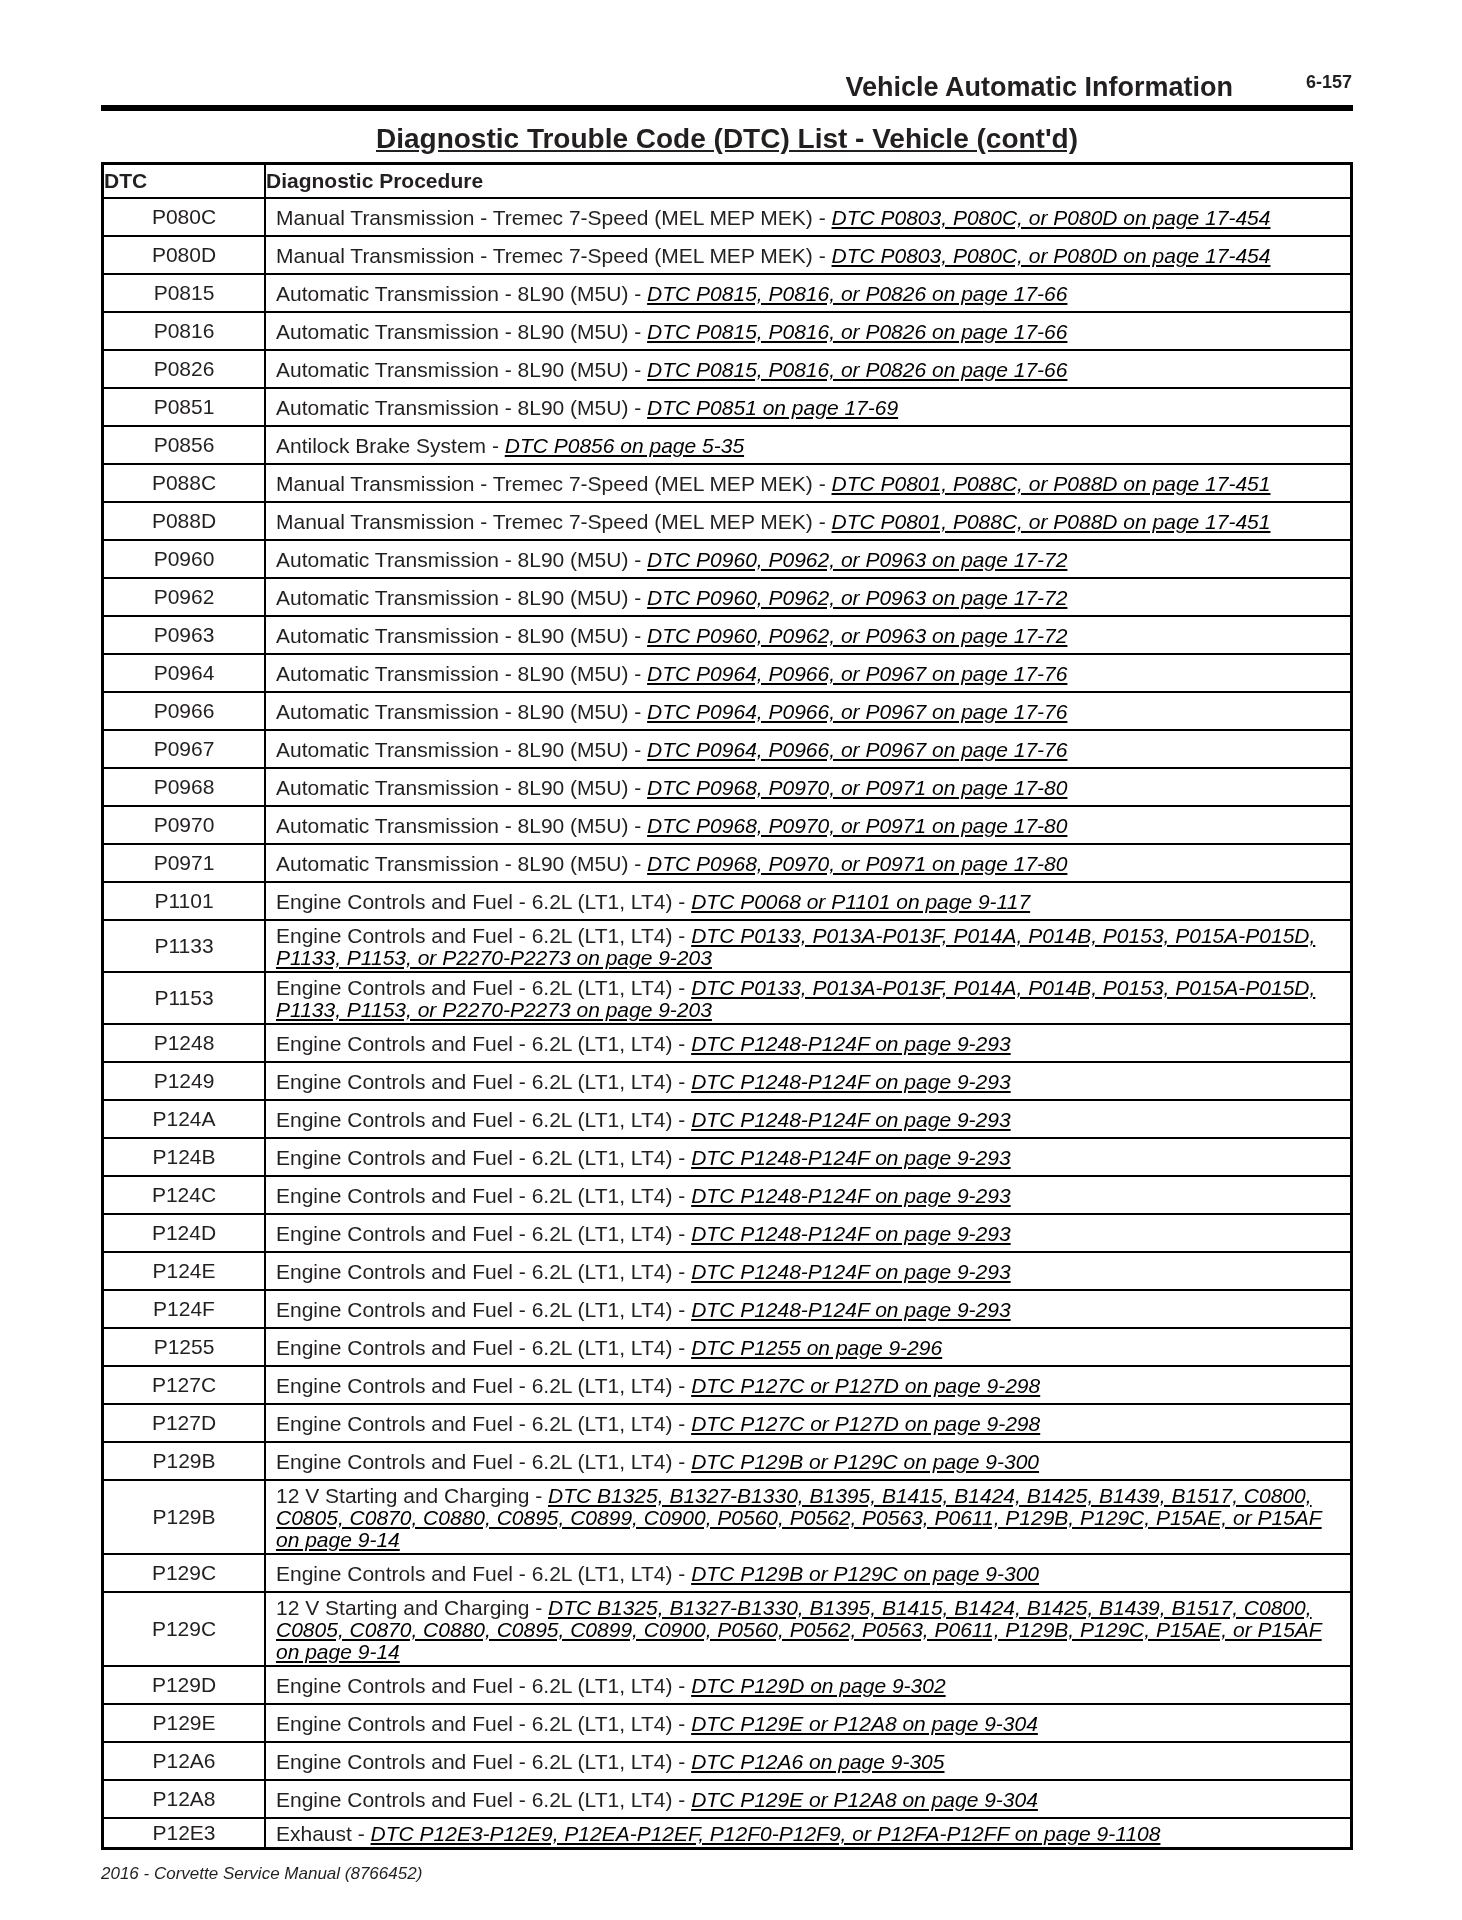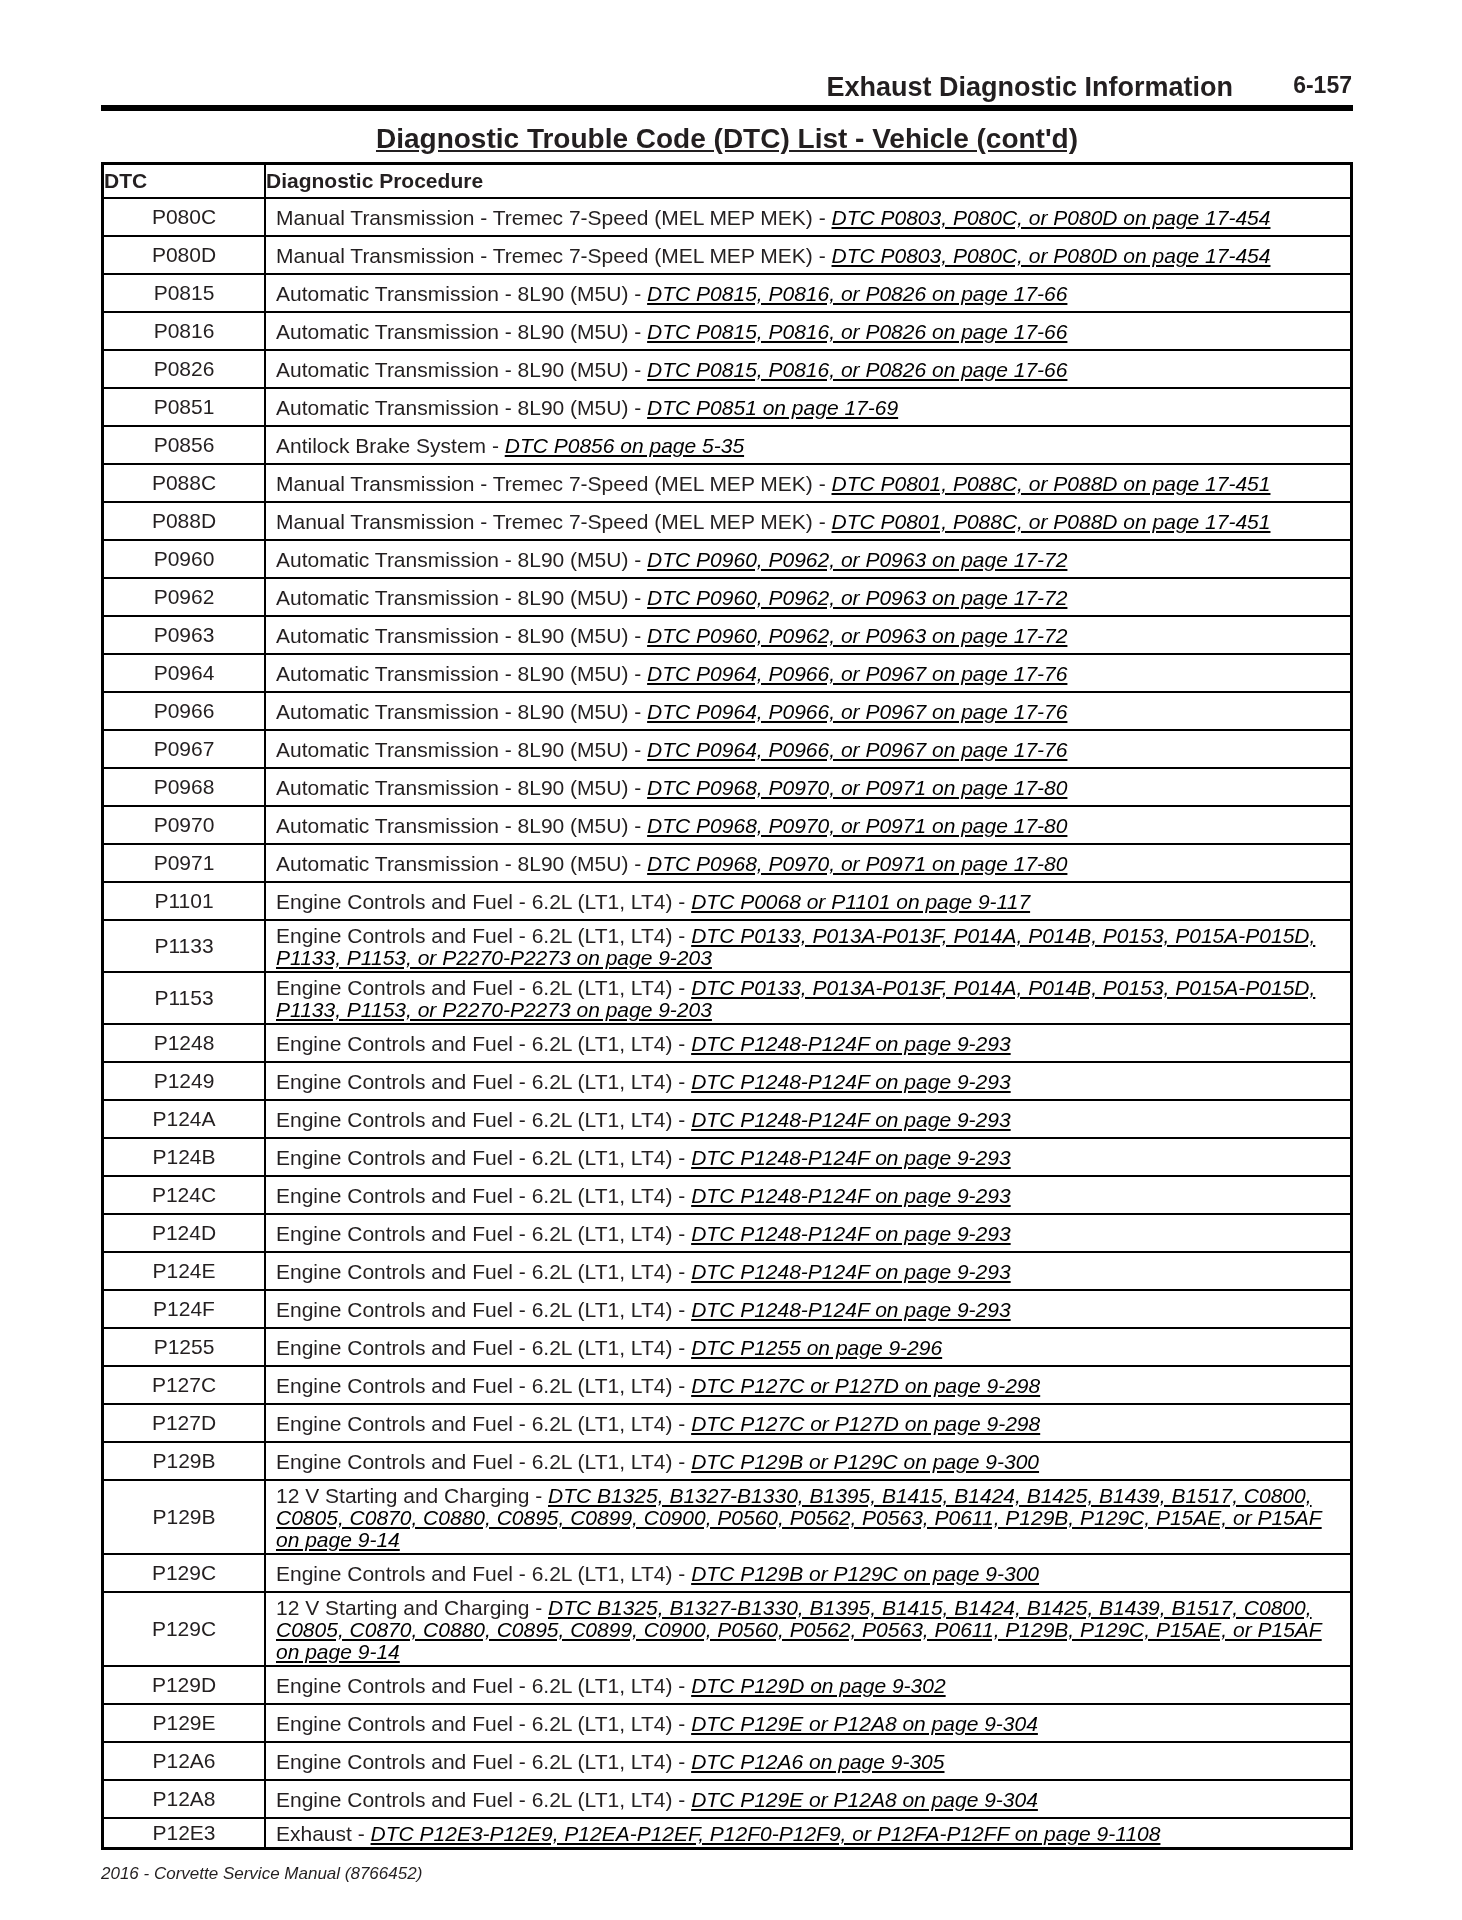--- a/index.html
+++ b/index.html
@@ -1,35 +1,35 @@
 <!DOCTYPE html>
 <html><head>
 <meta charset="utf-8">
 <style>
   html, body { margin: 0; padding: 0; background: #ffffff; }
   body { width: 1462px; height: 1920px; position: relative; overflow: hidden; font-family: "Liberation Sans", sans-serif; color: #231f20; }
   .page-header { position: absolute; left: 101px; top: 68px; width: 1252px; height: 40px; }
   .page-header .section { position: absolute; right: 120px; top: 4px; font-size: 27px; font-weight: bold; }
-  .page-header .pageno { position: absolute; right: 1px; top: 4px; font-size: 23px; font-weight: bold; }
+  .page-header .pageno { position: absolute; right: 1px; top: 4px; font-size: 18px; font-weight: bold; }
   .header-rule { position: absolute; left: 101px; top: 105px; width: 1252px; height: 6px; background: #000; }
   .table-title { position: absolute; left: 101px; top: 123px; width: 1252px; text-align: center; font-size: 28px; font-weight: bold; text-decoration: underline; }
   table.dtc { position: absolute; left: 101px; top: 162px; width: 1252px; border-collapse: collapse; border: 3px solid #000; }
   table.dtc th, table.dtc td { border: 2px solid #000; font-size: 21px; line-height: 22px; }
   table.dtc th { height: 32px; font-weight: bold; text-align: left; padding: 0; }
   table.dtc td.code { width: 160px; text-align: center; padding: 0; }
   table.dtc td.proc { padding: 4px 10px 2px 10px; text-align: left; }
   table.dtc tr.single td { height: 30px; }
   a.ref { color: #000000; font-style: italic; text-decoration: underline; }
   .footer { position: absolute; left: 101px; top: 1864px; font-size: 17px; font-style: italic; color: #231f20; }
 </style>
 </head>
 <body>
 
 <div class="page-header">
-  <span class="section">Exhaust Diagnostic Information</span>
+  <span class="section">Vehicle Automatic Information</span>
   <span class="pageno">6-157</span>
 </div>
 <div class="header-rule"></div>
 
 <div class="table-title">Diagnostic Trouble Code (DTC) List - Vehicle (cont'd)</div>
 
 <table class="dtc">
   <thead>
     <tr>
       <th>DTC</th>

